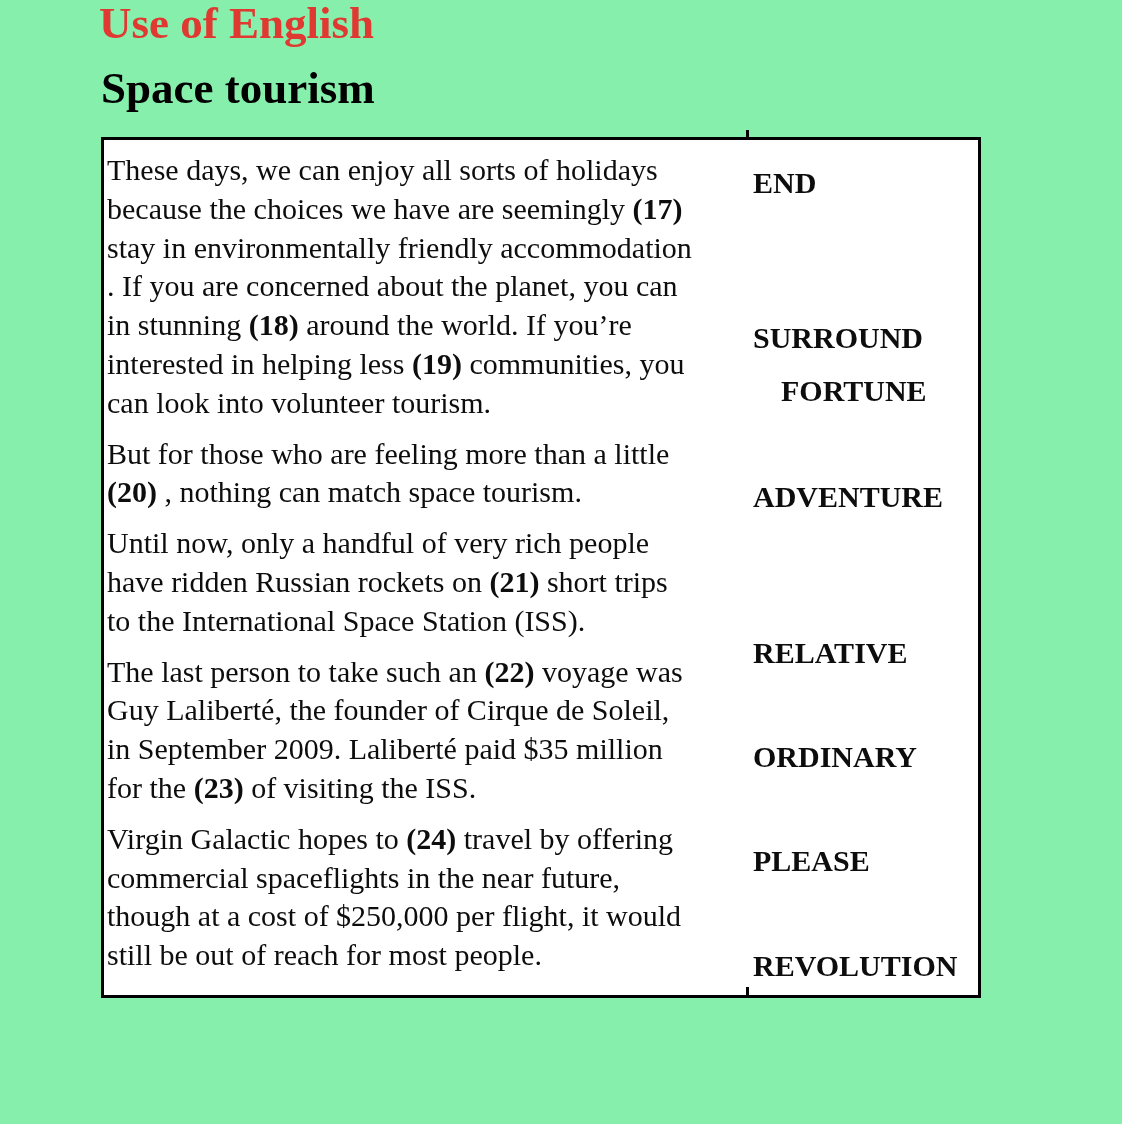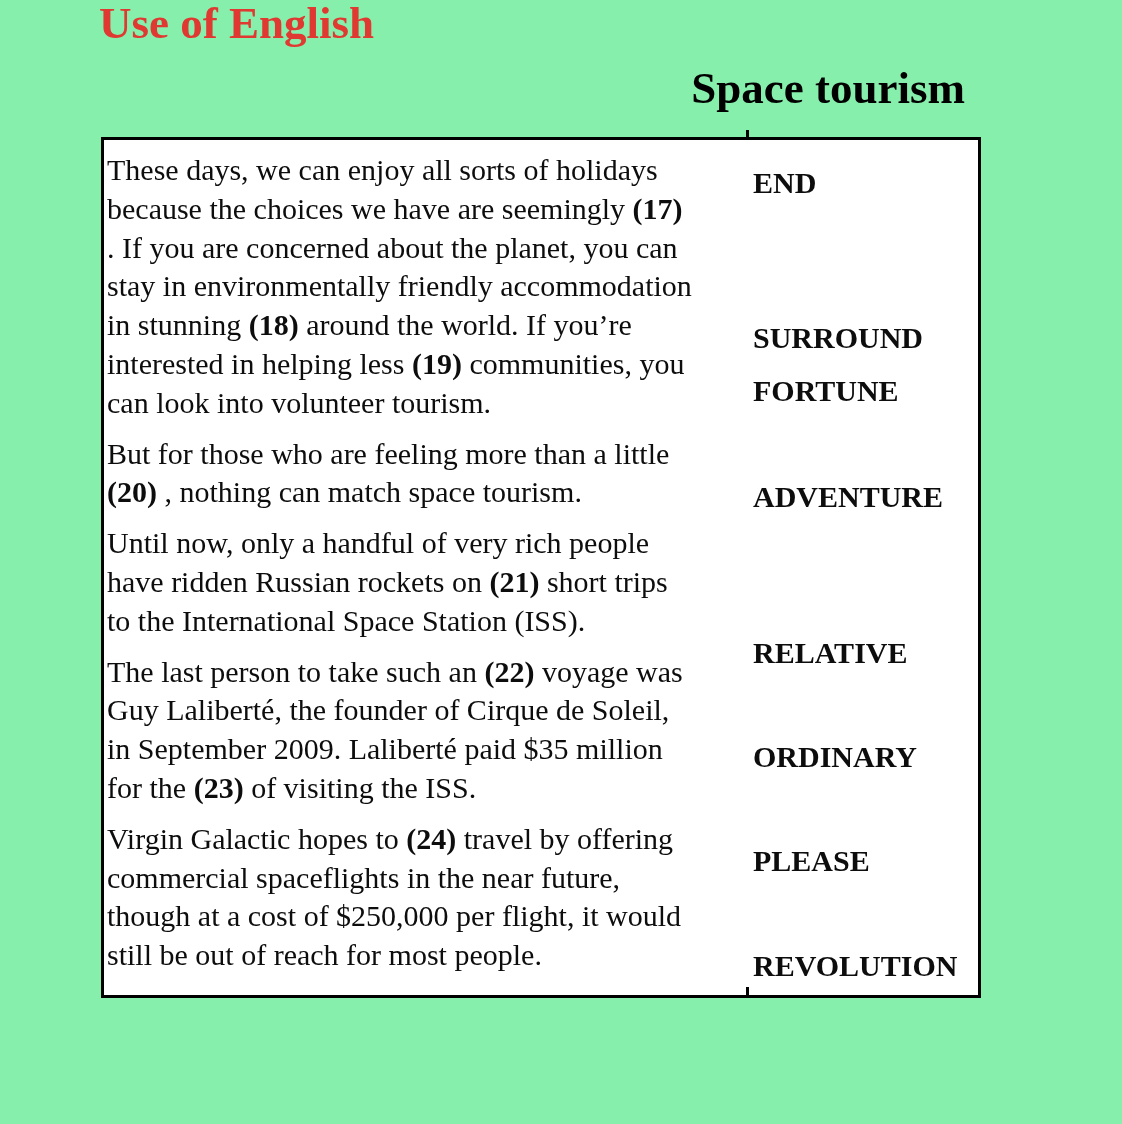--- a/index.html
+++ b/index.html
@@ -22,21 +22,20 @@
     font-weight: 700;
     line-height: 1.0;
     color: #e03931;
     white-space: nowrap;
   }
   .passage-title {
     position: absolute;
     left: 101px; top: 66px;
     width: 877px;
     padding-right: 13px;
-    text-align: right;
     font-size: 45px;
     font-weight: 700;
     line-height: 1.0;
     color: #000000;
     white-space: nowrap;
   }
   .exercise-box {
     position: absolute;
     left: 101px; top: 137px;
     width: 880px; height: 861px;
@@ -86,22 +85,22 @@
   <h2 class="passage-title">Space tourism</h2>
 
   <div class="exercise-box">
     <div class="tick tick-top"></div>
     <div class="tick tick-bottom"></div>
 
     <div class="passage-col" id="passage">
         <div class="para">
           <div class="line"><span>These days, we can enjoy all sorts of holidays</span></div>
           <div class="line"><span>because the choices we have are seemingly </span><b>(17)</b></div>
+          <div class="line"><span>stay in environmentally friendly accommodation</span></div>
           <div class="line"><span>. If you are concerned about the planet, you can</span></div>
-          <div class="line"><span>stay in environmentally friendly accommodation</span></div>
           <div class="line"><span>in stunning </span><b>(18)</b><span> around the world. If you’re</span></div>
           <div class="line"><span>interested in helping less </span><b>(19)</b><span> communities, you</span></div>
           <div class="line"><span>can look into volunteer tourism.</span></div>
         </div>
         <div class="para">
           <div class="line"><span>But for those who are feeling more than a little</span></div>
           <div class="line"><b>(20)</b><span> , nothing can match space tourism.</span></div>
         </div>
         <div class="para">
           <div class="line"><span>Until now, only a handful of very rich people</span></div>
@@ -117,21 +116,21 @@
         <div class="para">
           <div class="line"><span>Virgin Galactic hopes to </span><b>(24)</b><span> travel by offering</span></div>
           <div class="line"><span>commercial spaceflights in the near future,</span></div>
           <div class="line"><span>though at a cost of $250,000 per flight, it would</span></div>
           <div class="line"><span>still be out of reach for most people.</span></div>
         </div>
       </div>
     <div class="keys-col" id="keywords">
         <div class="keyword" style="top: 16px;">END</div>
         <div class="keyword" style="top: 171px;">SURROUND</div>
-        <div class="keyword" style="top: 224px;">FORTUNE</div>
+        <div class="keyword" style="top: 224px; margin-left: 28px;">FORTUNE</div>
         <div class="keyword" style="top: 330px;">ADVENTURE</div>
         <div class="keyword" style="top: 486px;">RELATIVE</div>
         <div class="keyword" style="top: 590px;">ORDINARY</div>
         <div class="keyword" style="top: 694px;">PLEASE</div>
         <div class="keyword" style="top: 799px;">REVOLUTION</div>
       </div>
   </div>
 
 </div>
 

